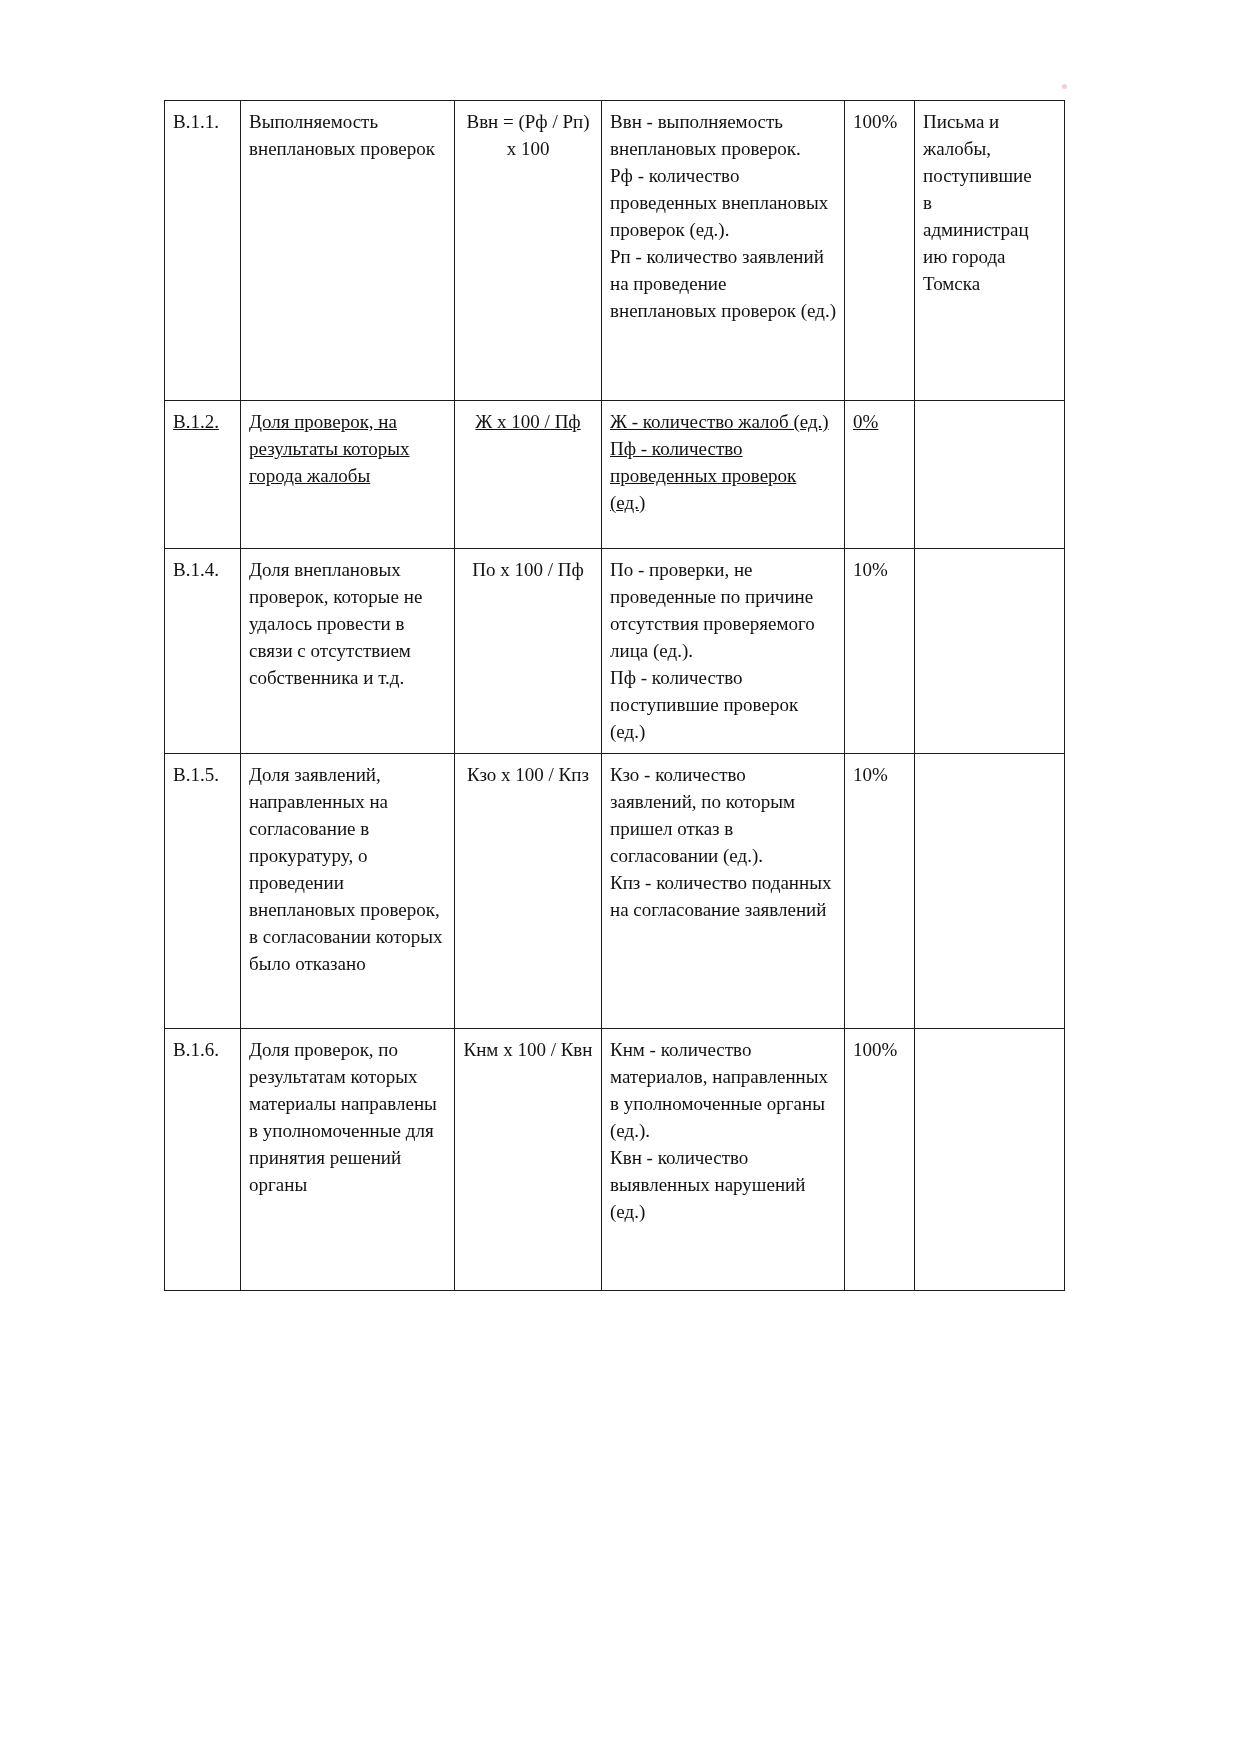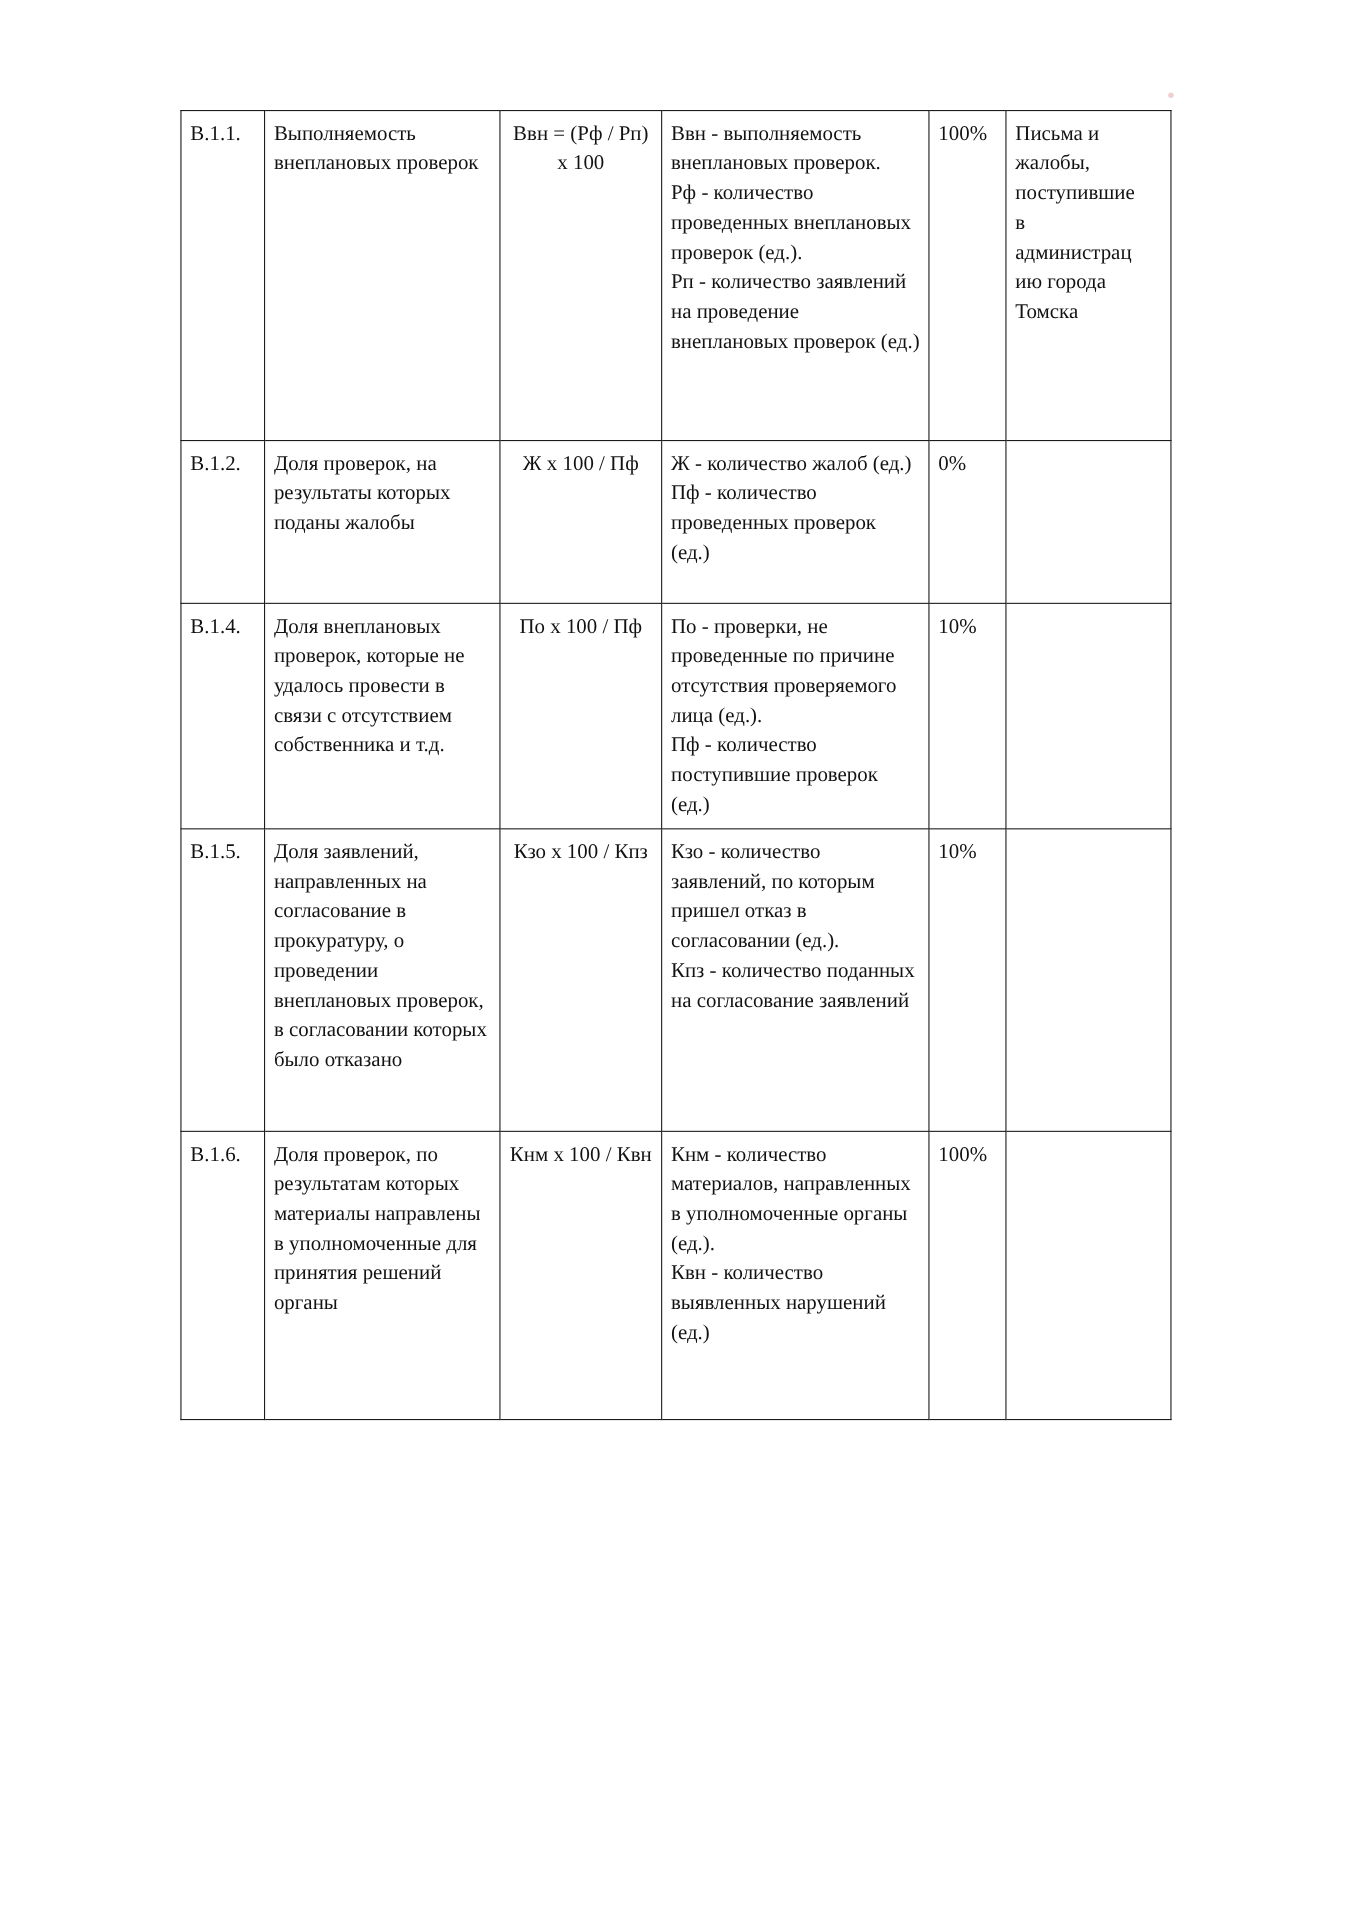--- a/index.html
+++ b/index.html
@@ -35,21 +35,21 @@
     word-wrap: break-word;
   }
   td.c-code   { text-align: left; }
   td.c-name   { text-align: left; }
   td.c-form   { text-align: center; }
   td.c-expl   { text-align: left; }
   td.c-val    { text-align: left; }
   td.c-src    { text-align: left; }
 
   tr.r0 > td { height: 286px; }
-  tr.r1 > td { height: 134px; }
+  tr.r1 > td { height: 134px; text-decoration: underline; }
   tr.r2 > td { height: 183px; }
   tr.r3 > td { height: 191px; }
   tr.r4 > td { height: 261px; }
   tr.r5 > td { height: 248px; }
 
   
   .scan-dot {
     position: absolute;
     left: 1062px;
     top: 84px;
@@ -88,21 +88,21 @@
 жалобы,
 поступившие
 в
 администрац
 ию города
 Томска</td>
     </tr>
 
     <tr class="r1">
       <td class="c-code">В.1.2.</td>
-      <td class="c-name">Доля проверок, на результаты которых поданы жалобы</td>
+      <td class="c-name">Доля проверок, на результаты которых города жалобы</td>
       <td class="c-form">Ж х 100 / Пф</td>
       <td class="c-expl">Ж - количество жалоб (ед.)
 Пф - количество проведенных проверок (ед.)</td>
       <td class="c-val">0%</td>
       <td class="c-src"></td>
     </tr>
 
 
     <tr class="r3">
       <td class="c-code">В.1.4.</td>

